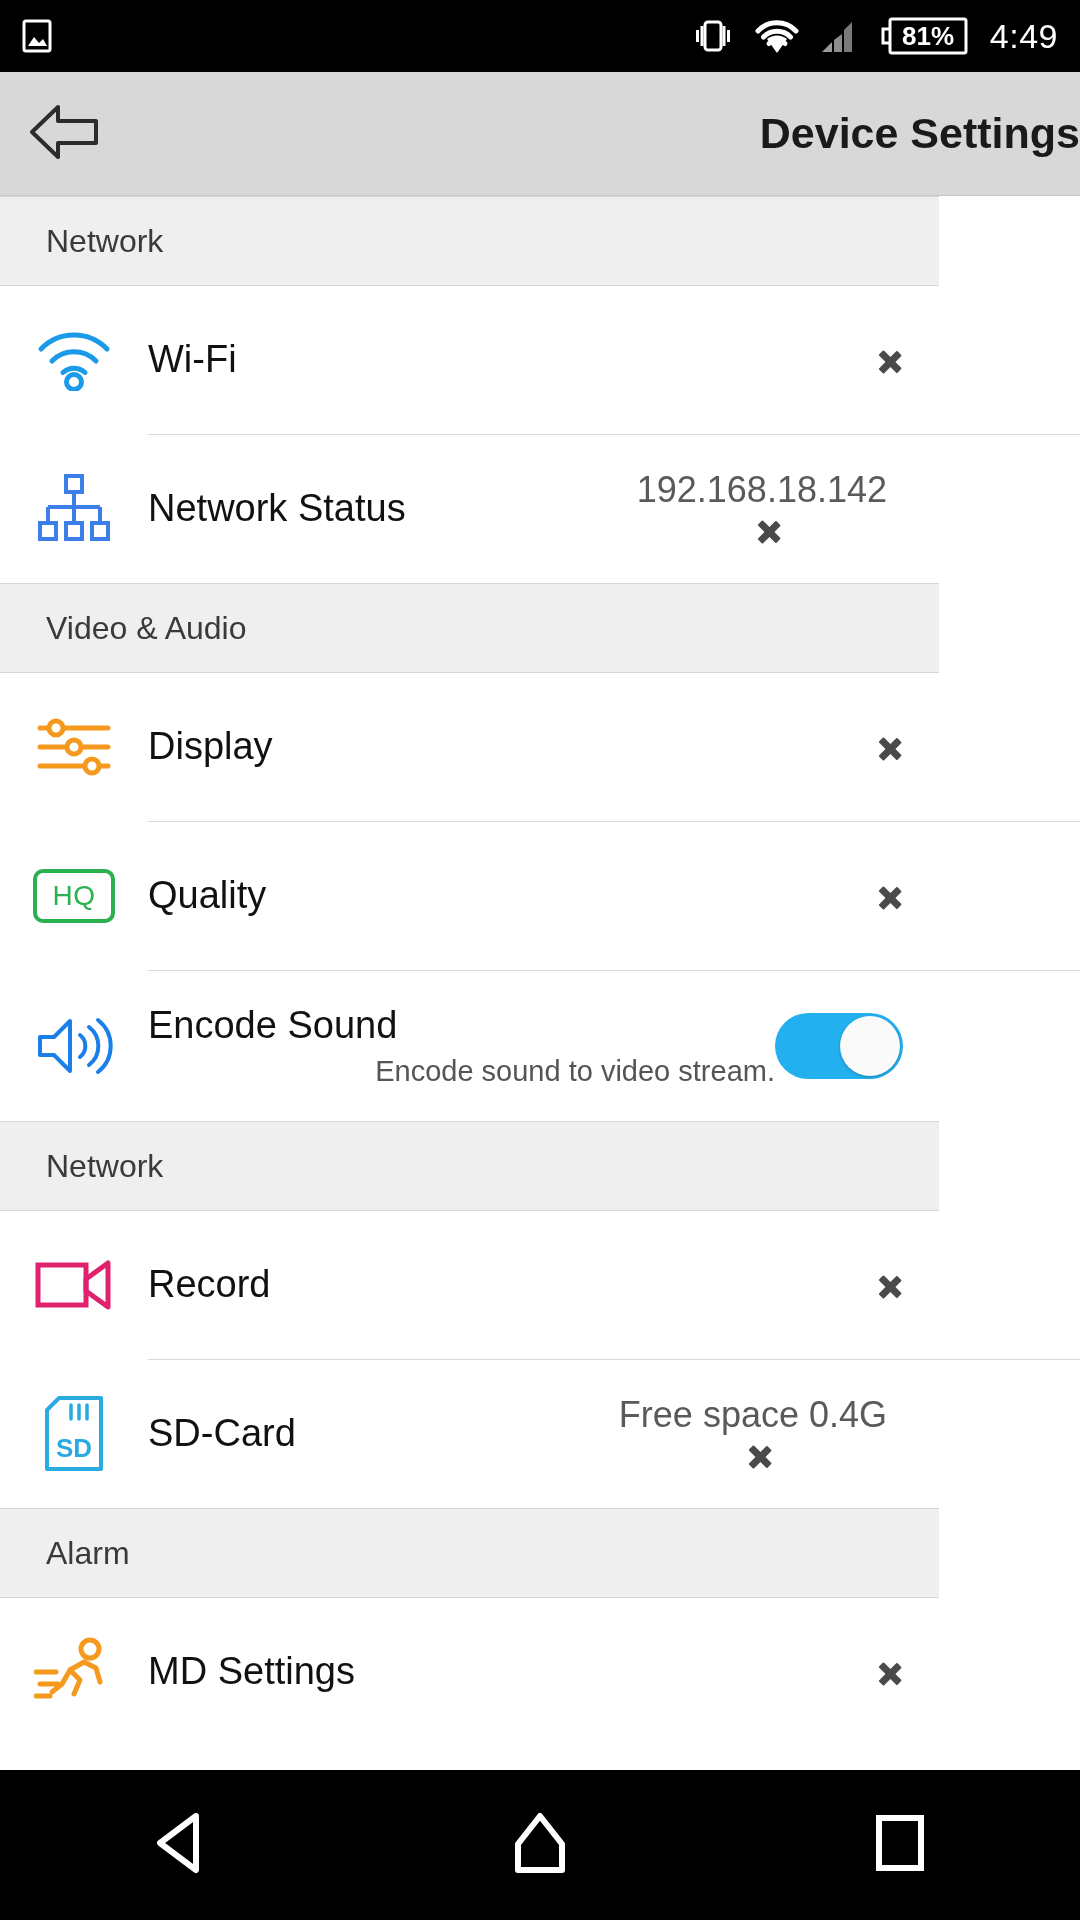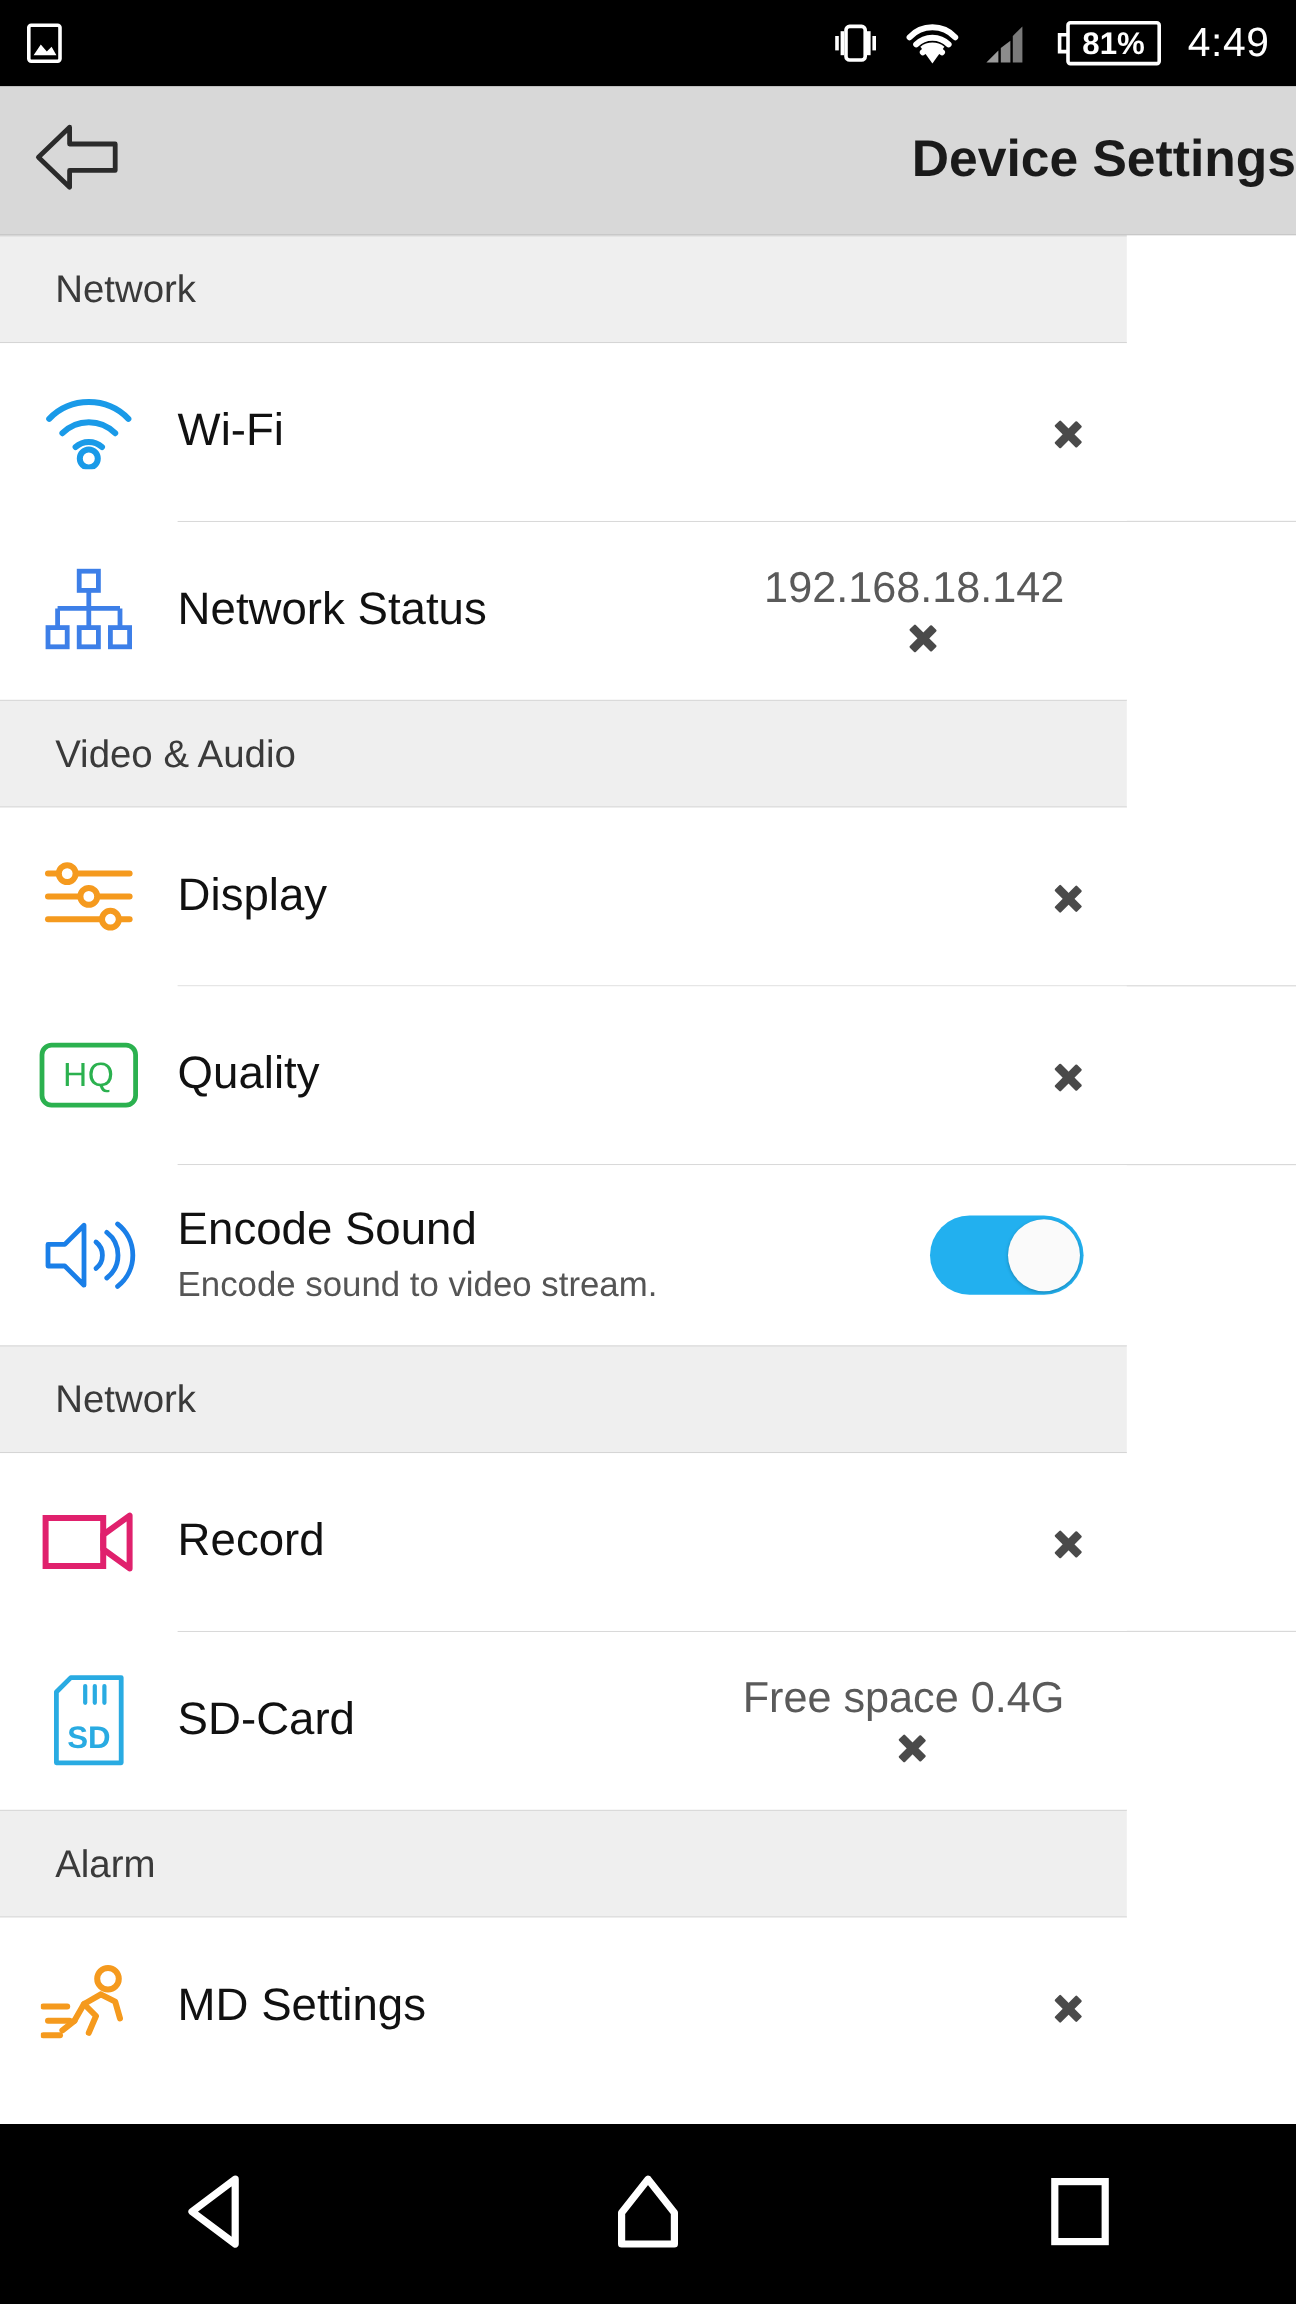--- a/index.html
+++ b/index.html
@@ -47,21 +47,21 @@
     display:flex; align-items:center; padding:0 30px 0 0;
     position:relative;
   }
   .row.tall{ min-height:150px; }
   .row-icon{
     width:148px; min-width:148px; height:148px;
     display:flex; align-items:center; justify-content:center;
   }
   .row-body{ flex:1; display:flex; flex-direction:column; justify-content:center; }
   .row-label{ font-size:38px; color:#111111; line-height:1.15; }
-  .row-sub{ font-size:29px; color:#555555; margin-top:7px; line-height:1.15; }
+  .row-sub{ font-size:29px; color:#555555; margin-top:7px; line-height:1.15;text-align:right; }
   .row-value{
     font-size:36px; color:#5a5a5a; margin-right:22px; white-space:nowrap;
   }
   .row-right{ display:flex; align-items:center;flex-direction:column; }
   .divider{
     height:1px; background:#d9d9d9;
     margin-left:148px; width:calc(1080px - 148px);
   }
 
   

